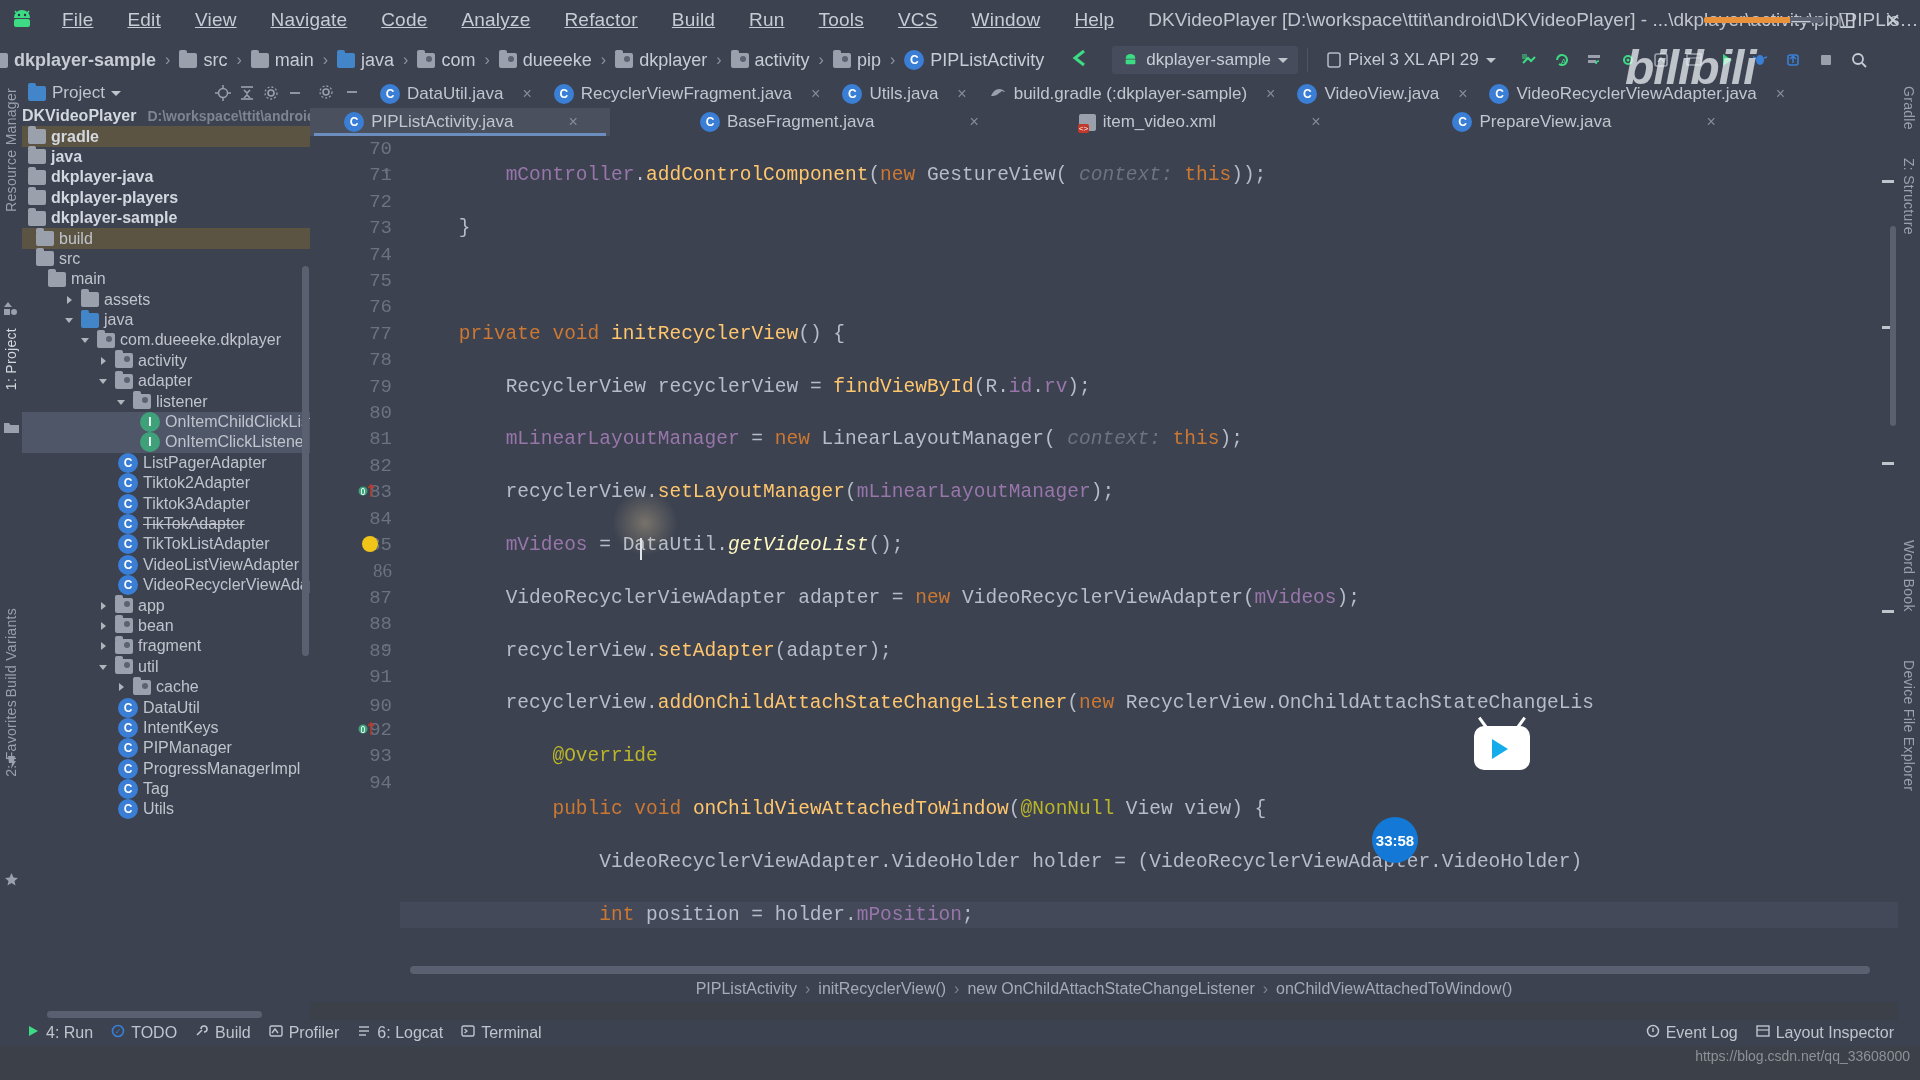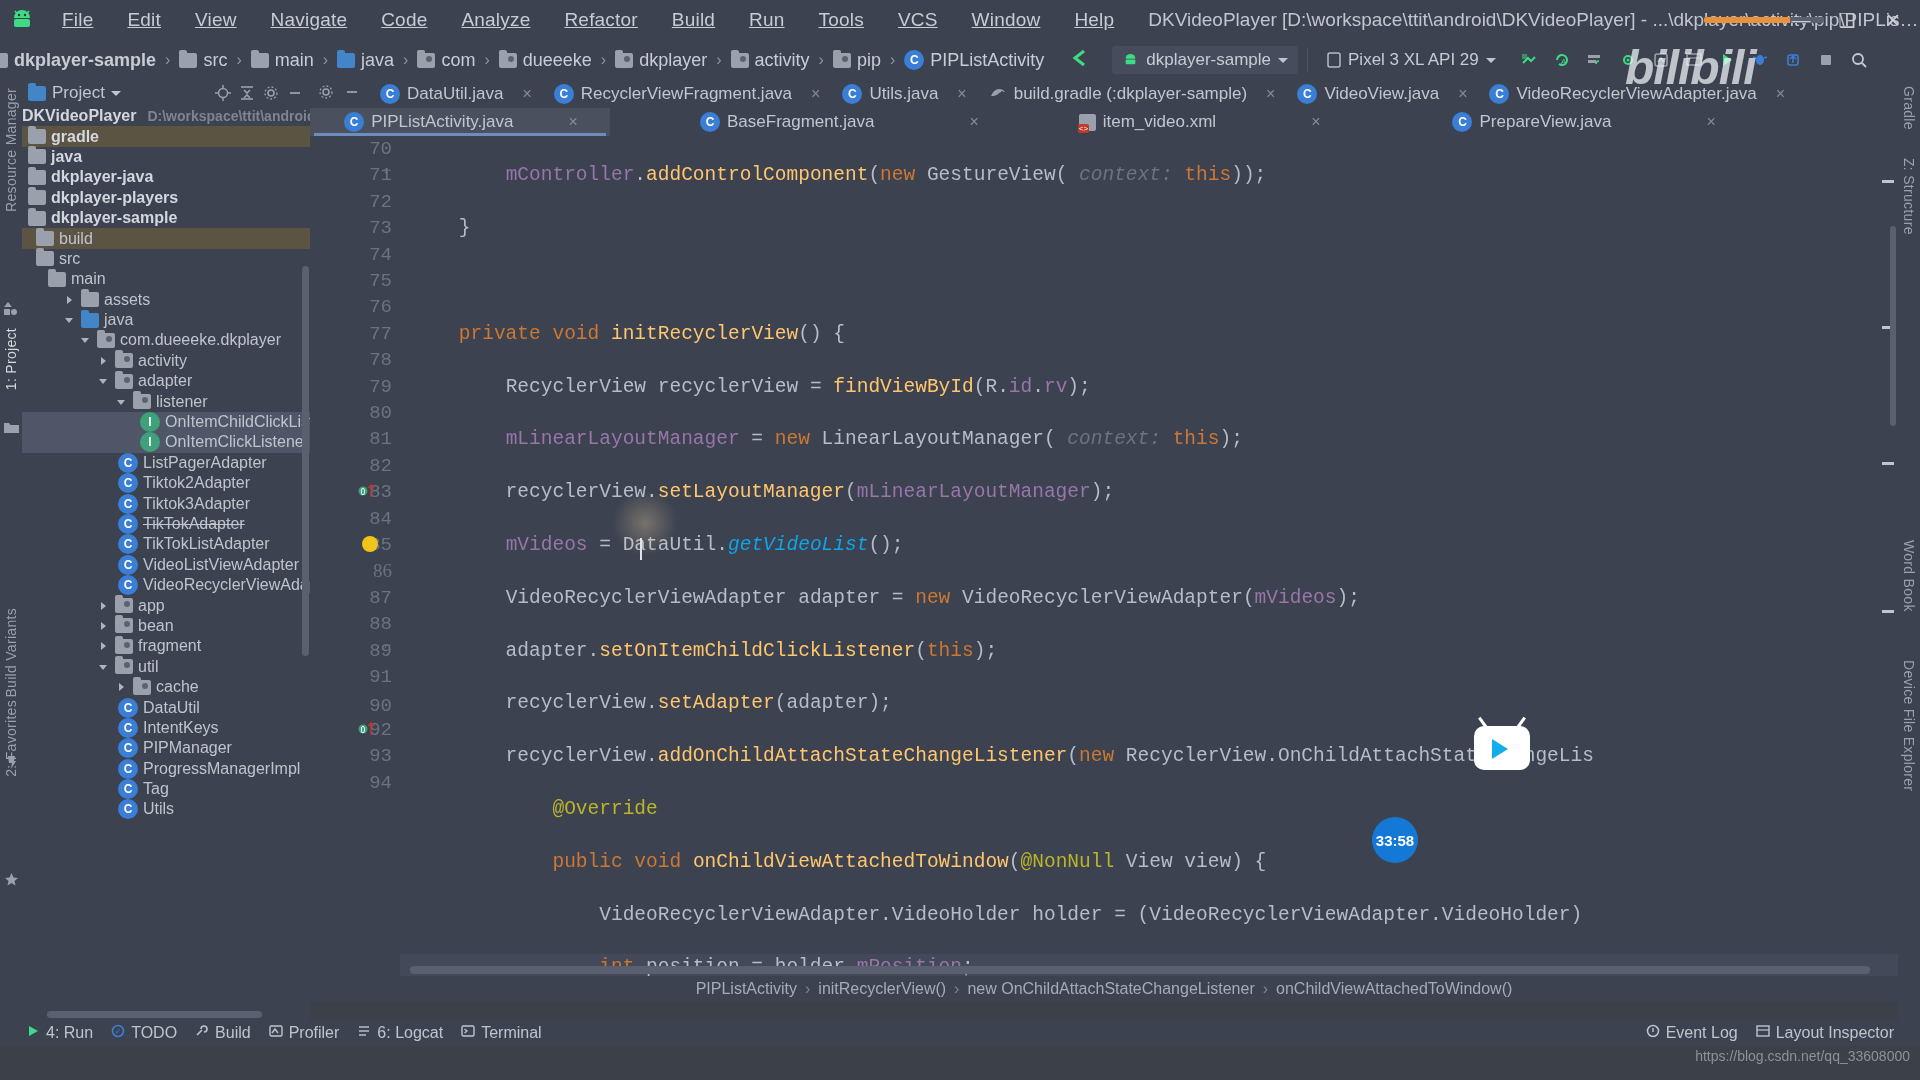--- a/index.html
+++ b/index.html
@@ -159,21 +159,21 @@
   .code {
     position:absolute; left:90px; top:0; right:0; bottom:0;
     font-family:"Liberation Mono", monospace; font-size:19.5px; line-height:26.4px;
     white-space:pre; color:#b6bcc8; overflow:hidden;
   }
   .cl { height:26.4px; padding-left:12px; position:relative; }
   .cl.cur { background:#44495a; }
   .kw { color:#cc7832; }
   .ann { color:#bbb529; }
   .fn  { color:#ffc66d; }
-  .fn-i{ color:#0ea5e9; font-style:italic; }
+  .fn-i{ color:#fef9c3; font-style:italic; }
   .cls { color:#b6bcc8; }
   .hint{ color:#6d7380; font-style:italic; }
   .ident{ color:#9876aa; }
   .editor-hscroll { position:absolute; left:100px; right:28px; bottom:2px; height:8px;
                     background:#5a6070; border-radius:4px; }
   .bulb { position:absolute; width:16px;height:16px; border-radius:50%; background:#f0c419; }
   .right-marks { position:absolute; right:4px; top:0; width:12px; bottom:0; }
   .mark { position:absolute; right:0; width:12px; height:3px; }
   .ed-scroll { position:absolute; right:2px; top:90px; width:6px; height:200px;
                background:#5a6070; border-radius:3px; }
@@ -814,21 +814,20 @@
     <div class="code">
 <div class="cl">        <span class="ident">mController</span>.<span class="fn">addControlComponent</span>(<span class="kw">new</span> <span class="cls">GestureView</span>(<span class="hint"> context: </span><span class="kw">this</span>));</div>
 <div class="cl">    }</div>
 <div class="cl"> </div>
 <div class="cl">    <span class="kw">private void</span> <span class="fn">initRecyclerView</span>() {</div>
 <div class="cl">        <span class="cls">RecyclerView</span> recyclerView = <span class="fn">findViewById</span>(<span class="cls">R</span>.<span class="ident">id</span>.<span class="ident">rv</span>);</div>
 <div class="cl">        <span class="ident">mLinearLayoutManager</span> = <span class="kw">new</span> <span class="cls">LinearLayoutManager</span>(<span class="hint"> context: </span><span class="kw">this</span>);</div>
 <div class="cl">        recyclerView.<span class="fn">setLayoutManager</span>(<span class="ident">mLinearLayoutManager</span>);</div>
 <div class="cl">        <span class="ident">mVideos</span> = <span class="cls">DataUtil</span>.<span class="fn-i">getVideoList</span>();</div>
 <div class="cl">        <span class="cls">VideoRecyclerViewAdapter</span> adapter = <span class="kw">new</span> <span class="cls">VideoRecyclerViewAdapter</span>(<span class="ident">mVideos</span>);</div>
-<div class="cl">        adapter.<span class="fn">setOnItemChildClickListener</span>(<span class="kw">this</span>);</div>
 <div class="cl">        recyclerView.<span class="fn">setAdapter</span>(adapter);</div>
 <div class="cl">        recyclerView.<span class="fn">addOnChildAttachStateChangeListener</span>(<span class="kw">new</span> <span class="cls">RecyclerView.OnChildAttachStateChangeLis</span></div>
 <div class="cl">            <span class="ann">@Override</span></div>
 <div class="cl">            <span class="kw">public void</span> <span class="fn">onChildViewAttachedToWindow</span>(<span class="ann">@NonNull</span> <span class="cls">View</span> view) {</div>
 <div class="cl">                <span class="cls">VideoRecyclerViewAdapter.VideoHolder</span> holder = (<span class="cls">VideoRecyclerViewAdapter.VideoHolder</span>)</div>
 <div class="cl cur">                <span class="kw">int</span> position = holder.<span class="ident">mPosition</span>;</div>
 
 
 
 

